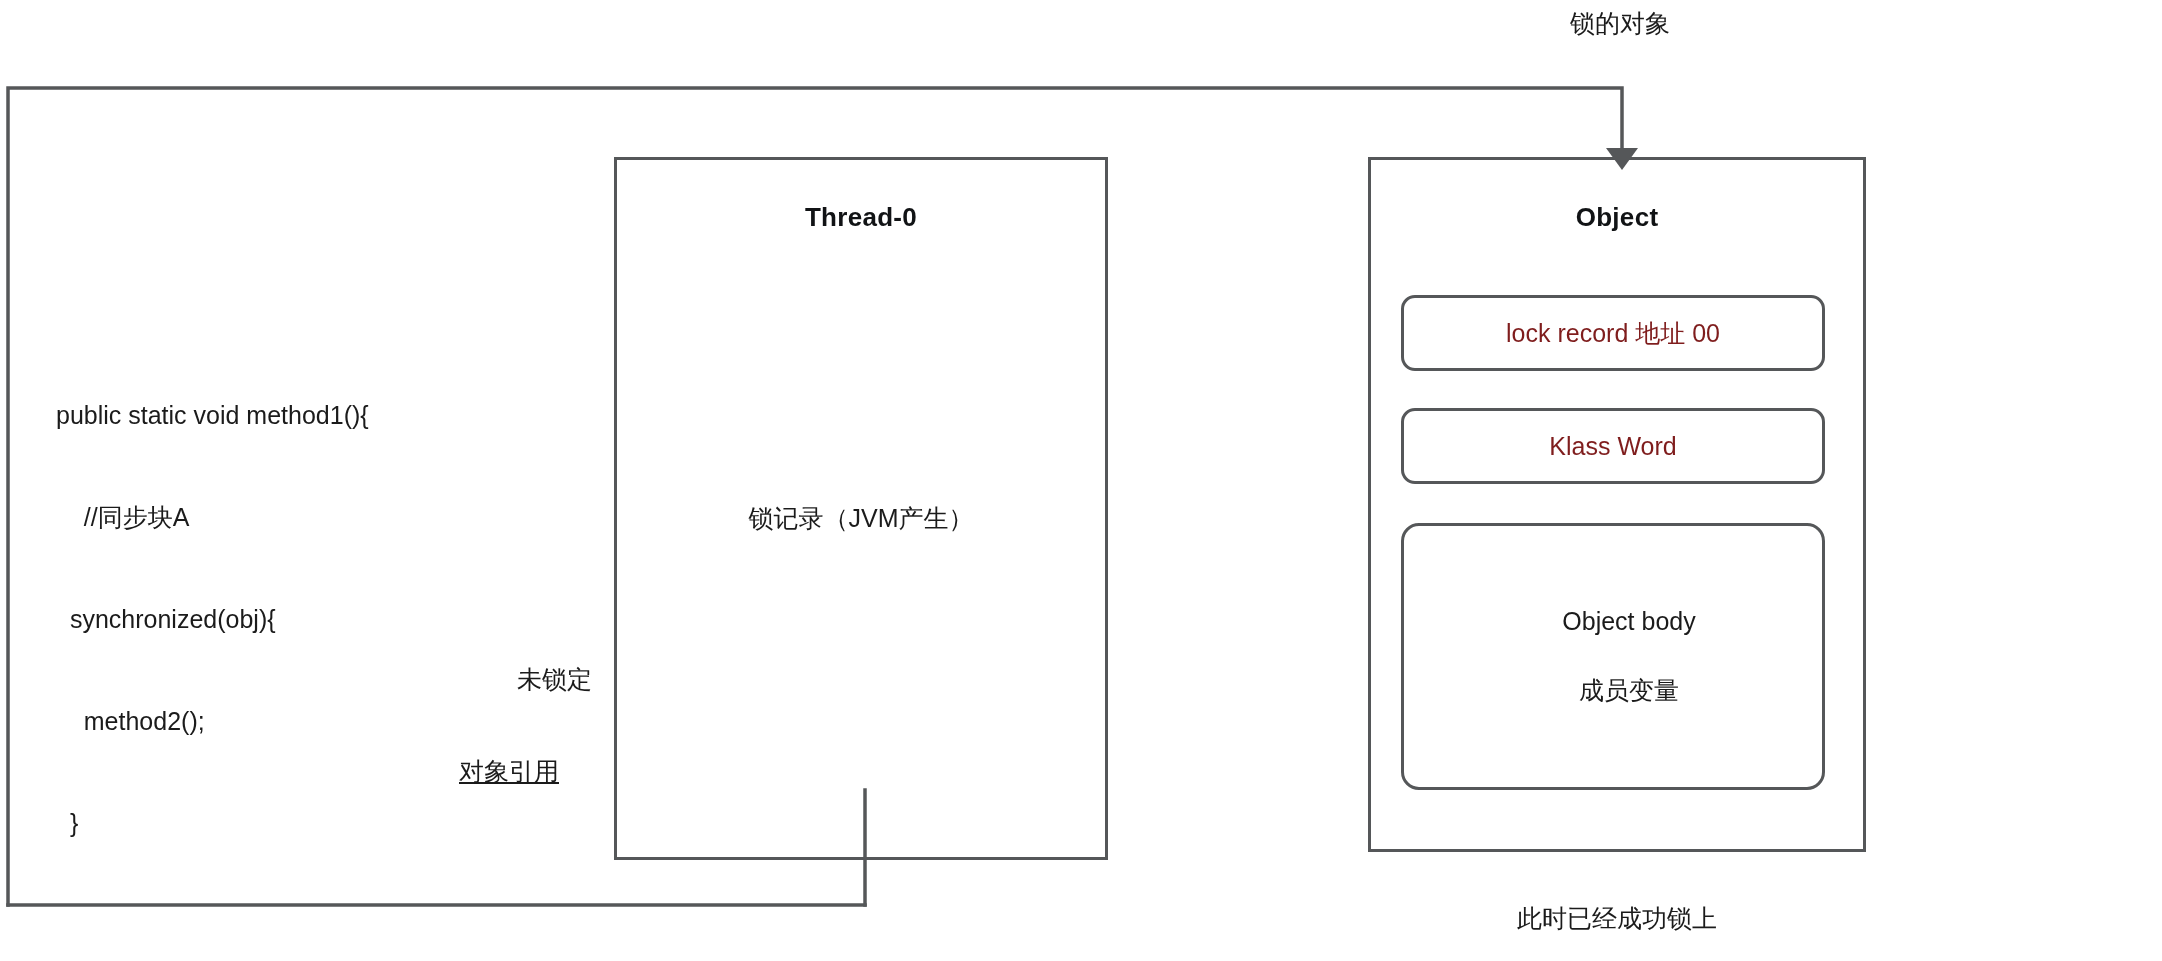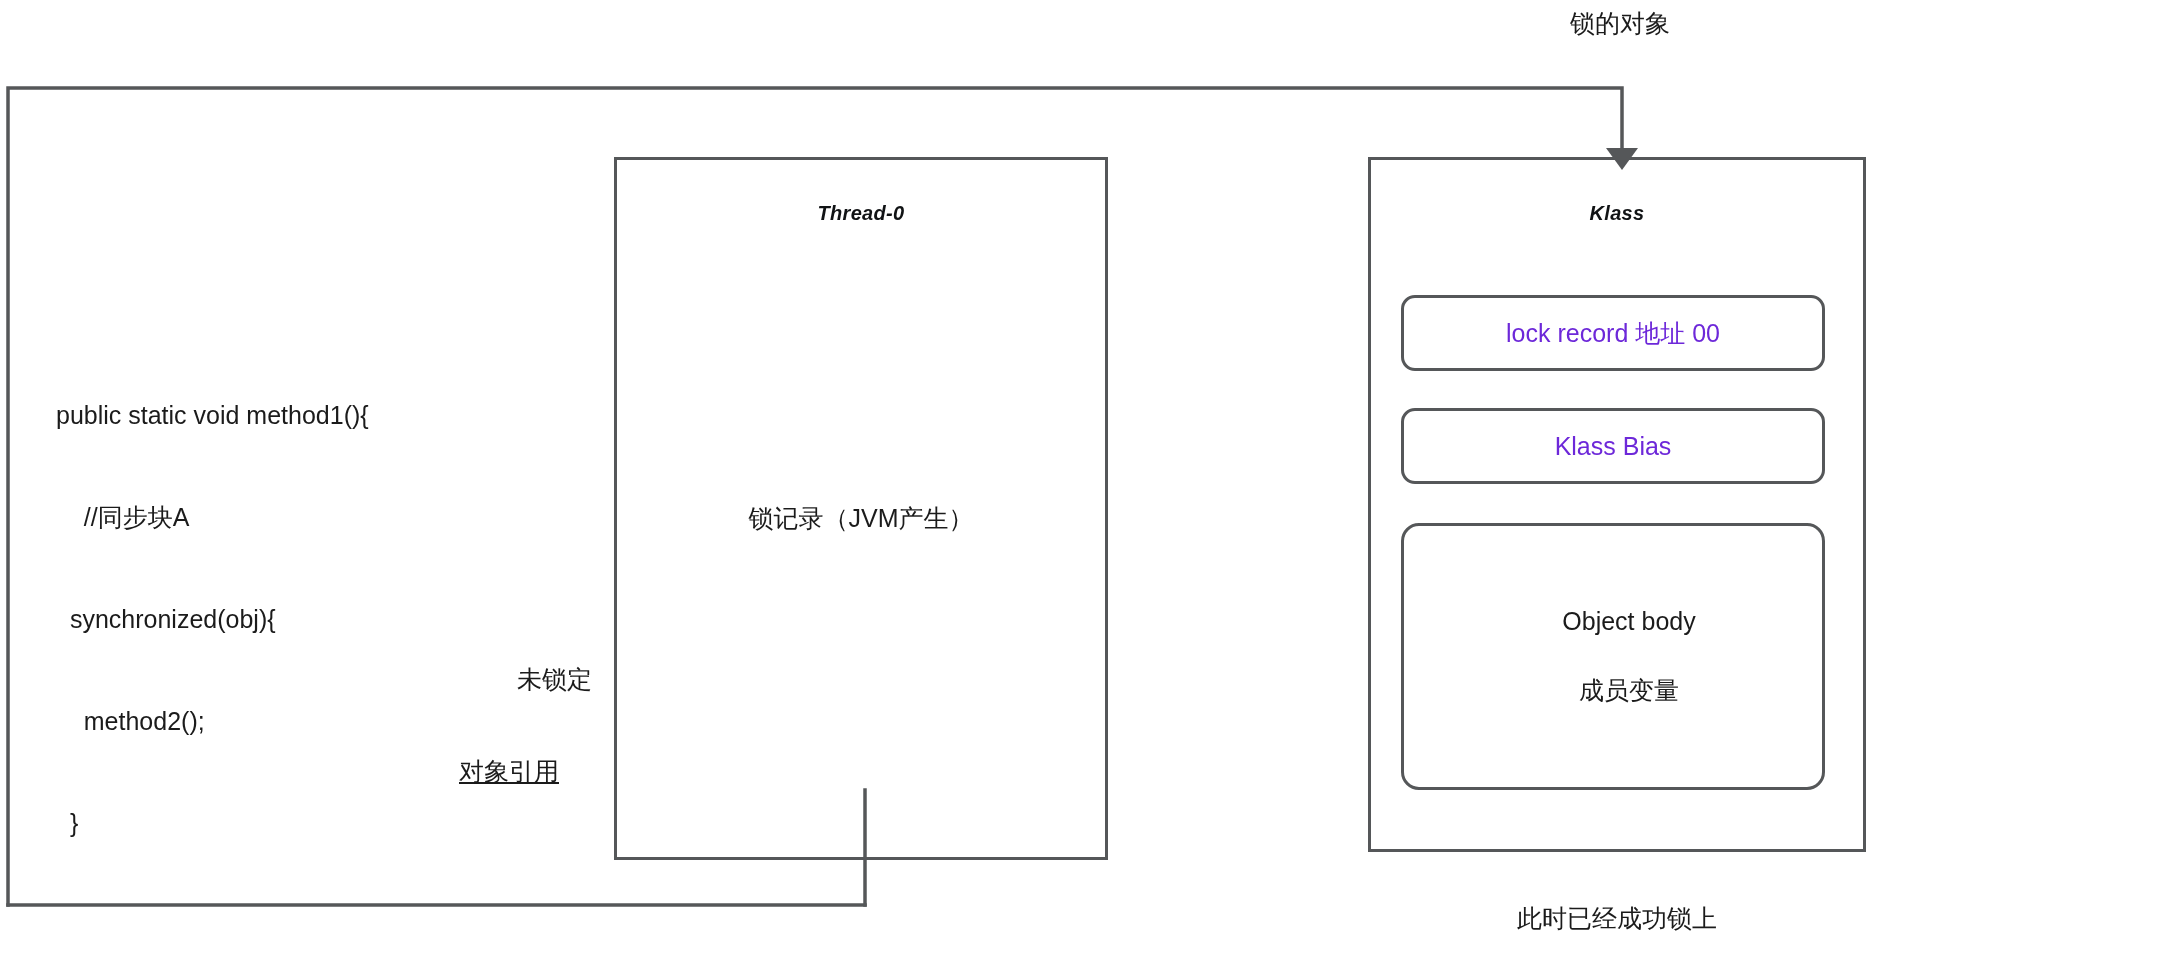--- a/index.html
+++ b/index.html
@@ -47,40 +47,39 @@
     border-radius: 18px;
     flex-direction: column;
   }
 
   .box-title {
     position: absolute;
     left: 0;
     right: 0;
     text-align: center;
     font-weight: bold;
-    font-size: 20px;
+    font-size: 26px;
     letter-spacing: 0.3px;
     color: #111315;
-    font-style: italic;
   }
 
   .note {
     position: absolute;
     font-size: 25px;
     color: #1b1b1b;
     white-space: nowrap;
     line-height: 1.2;
   }
   .note.center {
     text-align: center;
   }
 
   .cell-label {
     font-size: 25px;
-    color: #6d28d9;
+    color: #7f1d1d;
     white-space: nowrap;
   }
 
   .code-block {
     position: absolute;
     font-size: 25px;
     line-height: 34px;
     color: #1b1b1b;
     white-space: pre;
   }
@@ -129,28 +128,28 @@
   <div class="note" style="left:459px; top:756px;text-decoration:underline;">对象引用</div>
 
   <div class="sqbox" style="left:614px; top:157px; width:494px; height:703px;">
     <div class="box-title" style="top:42px;">Thread-0</div>
 
     <div class="note center" style="left:0; right:0; top:343px;">锁记录（JVM产生）</div>
 
   </div>
 
   <div class="sqbox" style="left:1368px; top:157px; width:498px; height:695px;">
-    <div class="box-title" style="top:42px;">Klass</div>
+    <div class="box-title" style="top:42px;">Object</div>
 
     <div class="roundbox" style="left:30px; top:135px; width:424px; height:76px;">
       <span class="cell-label">lock record 地址 00</span>
     </div>
 
     <div class="roundbox" style="left:30px; top:248px; width:424px; height:76px;">
-      <span class="cell-label">Klass Bias</span>
+      <span class="cell-label">Klass Word</span>
     </div>
 
     <div class="roundbox big" style="left:30px; top:363px; width:424px; height:267px;padding-left:32px;">
       <span class="body-line first">Object body</span>
       <span class="body-line">成员变量</span>
     </div>
   </div>
 
   <div class="note" style="left:1893px; top:310px;">轻量级锁定，对象头</div>
 

